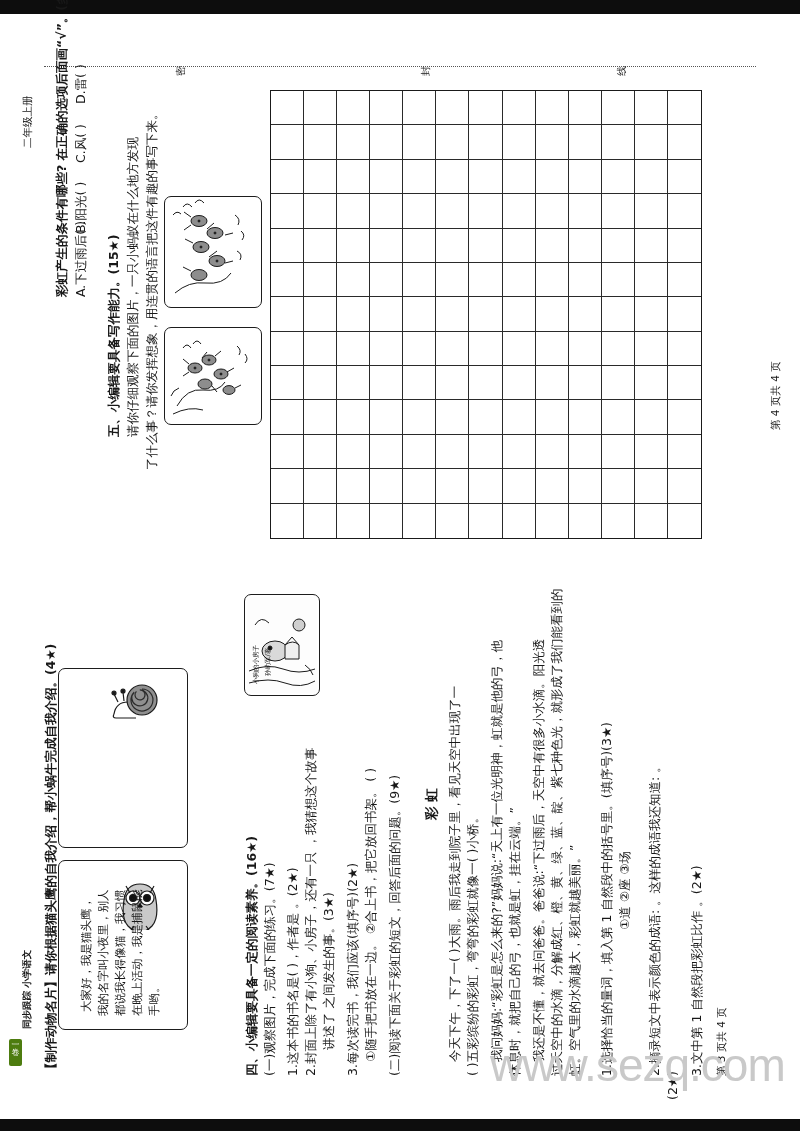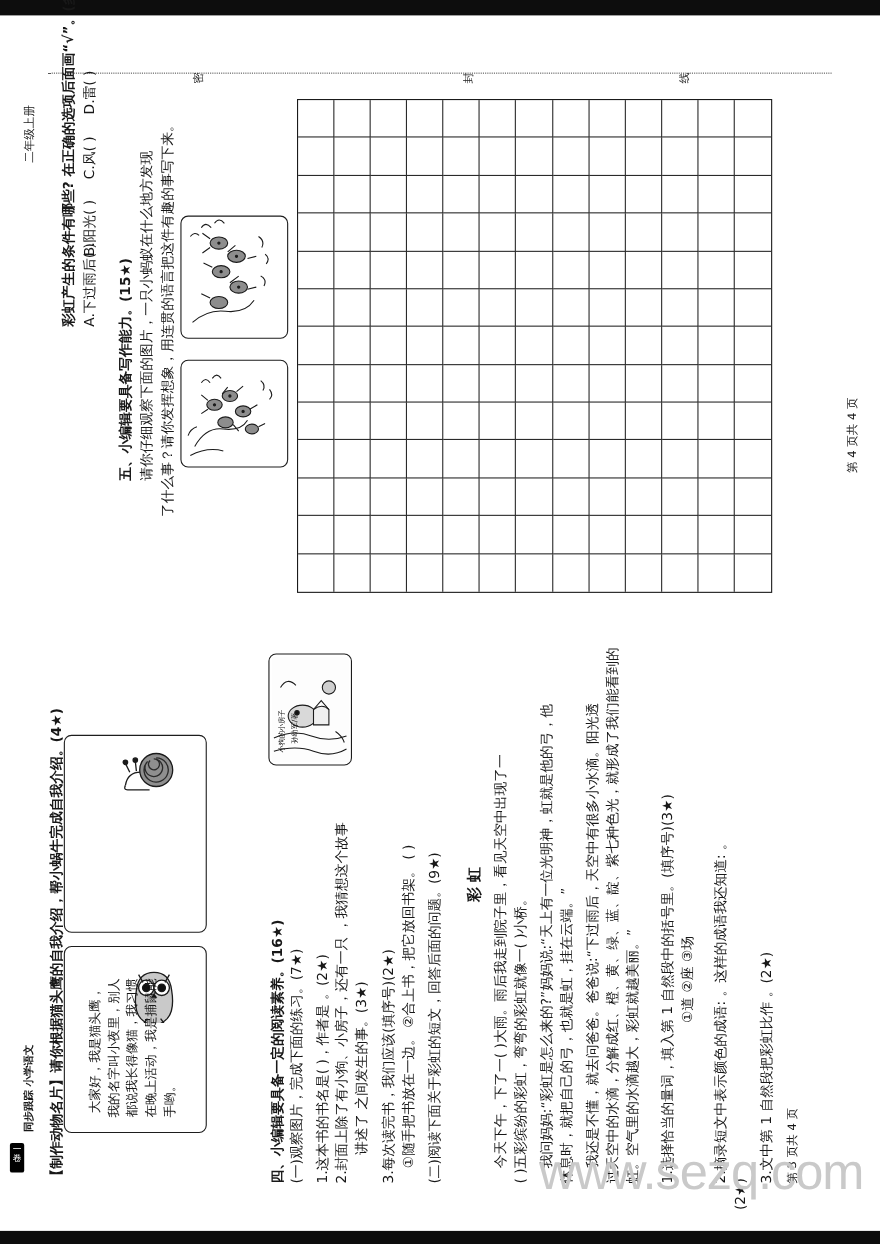--- a/index.html
+++ b/index.html
@@ -70,21 +70,21 @@
   .piccap{
     position:absolute;
     transform-origin:0 0;transform:rotate(-90deg);
     white-space:nowrap;font-size:6.5px;color:#111;
     font-family:"DejaVu Sans",sans-serif;
   }
 
   
   .seal{
     position:absolute;
-    background:#000000;
+    background:#4d7c0f;
     color:#fff;
     border-radius:2px;
     text-align:center;
     font-size:8px;
     font-family:"DejaVu Sans",sans-serif;
     letter-spacing:0;
     line-height:1.0;
     padding:2px 1px;
     box-sizing:border-box;
   }

